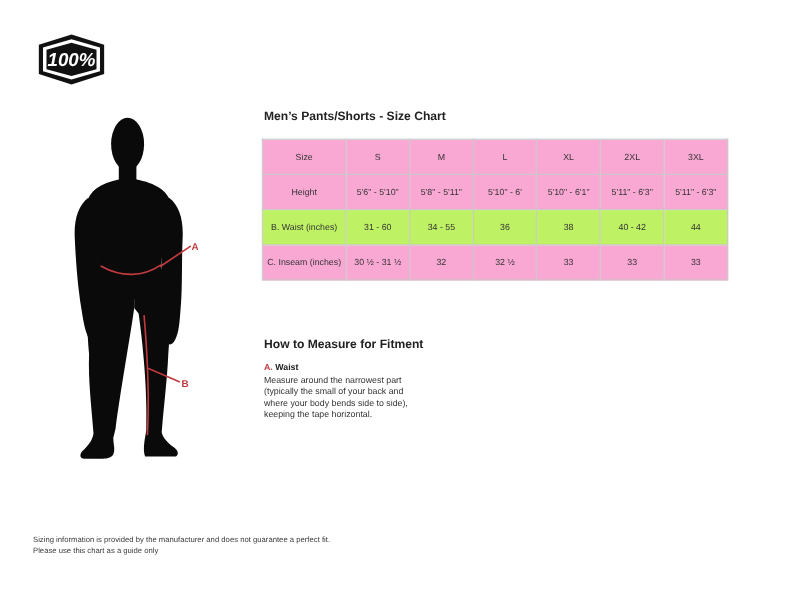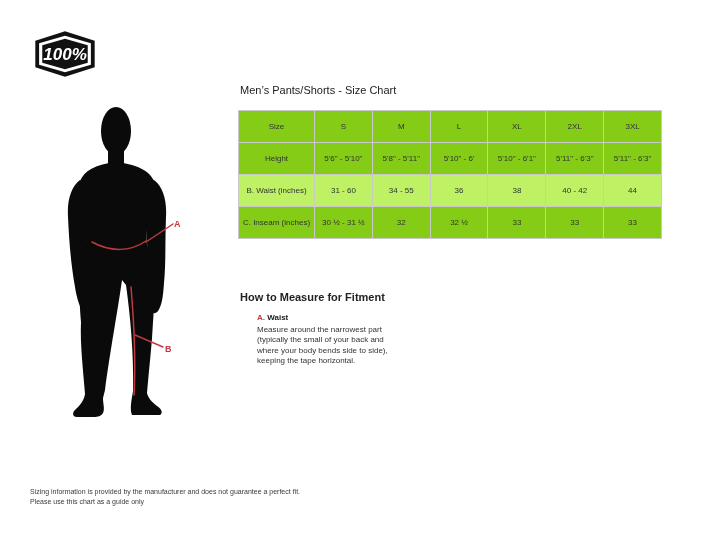--- a/index.html
+++ b/index.html
@@ -4,26 +4,26 @@
 <style>
   html,body{margin:0;padding:0;}
   body{
     width:720px;height:540px;background:#ffffff;
     font-family:"Liberation Sans", sans-serif;color:#333;
     position:relative;overflow:hidden;
   }
   .logo{position:absolute;left:33px;top:30px;width:64px;height:48px;}
   .figure{position:absolute;left:60px;top:104px;width:120px;height:320px;}
   .content{position:absolute;left:238px;top:84px;width:428px;}
-  .page-title{font-size:11px;font-weight:400;color:#222;margin:0 0 14px 2px;}
+  .page-title{font-size:11px;font-weight:700;color:#222;margin:16px 0 14px 2px;}
   table.size-chart{border-collapse:collapse;width:424px;table-layout:fixed;font-size:8px;color:#333;}
   table.size-chart td{border:1px solid #c9c9c9;height:31px;text-align:center;vertical-align:middle;padding:0 2px;background:#bef264;}
-  tr.stripe td{background:#84cc16;}
+  tr.stripe td{background:#f9a8d4;}
   .measure-heading{font-size:11px;font-weight:700;color:#222;margin:52px 0 10px 2px;}
-  .measure-cols{display:flex;margin-left:19px;}
+  .measure-cols{display:flex;margin-left:2px;}
   .measure-item{width:142px;margin-right:8px;}
   .measure-item.second{width:136px;margin-right:0;}
   .mi-head{font-size:8px;font-weight:700;color:#222;}
   .mi-head .letter{color:#c13a3e;}
   .mi-desc{font-size:8px;line-height:1.3;color:#333;margin:3px 0 0;}
   .footer{position:absolute;left:30px;top:487px;font-size:7px;line-height:1.4;color:#3a3a3a;}
 </style>
 </head>
 <body>
 

